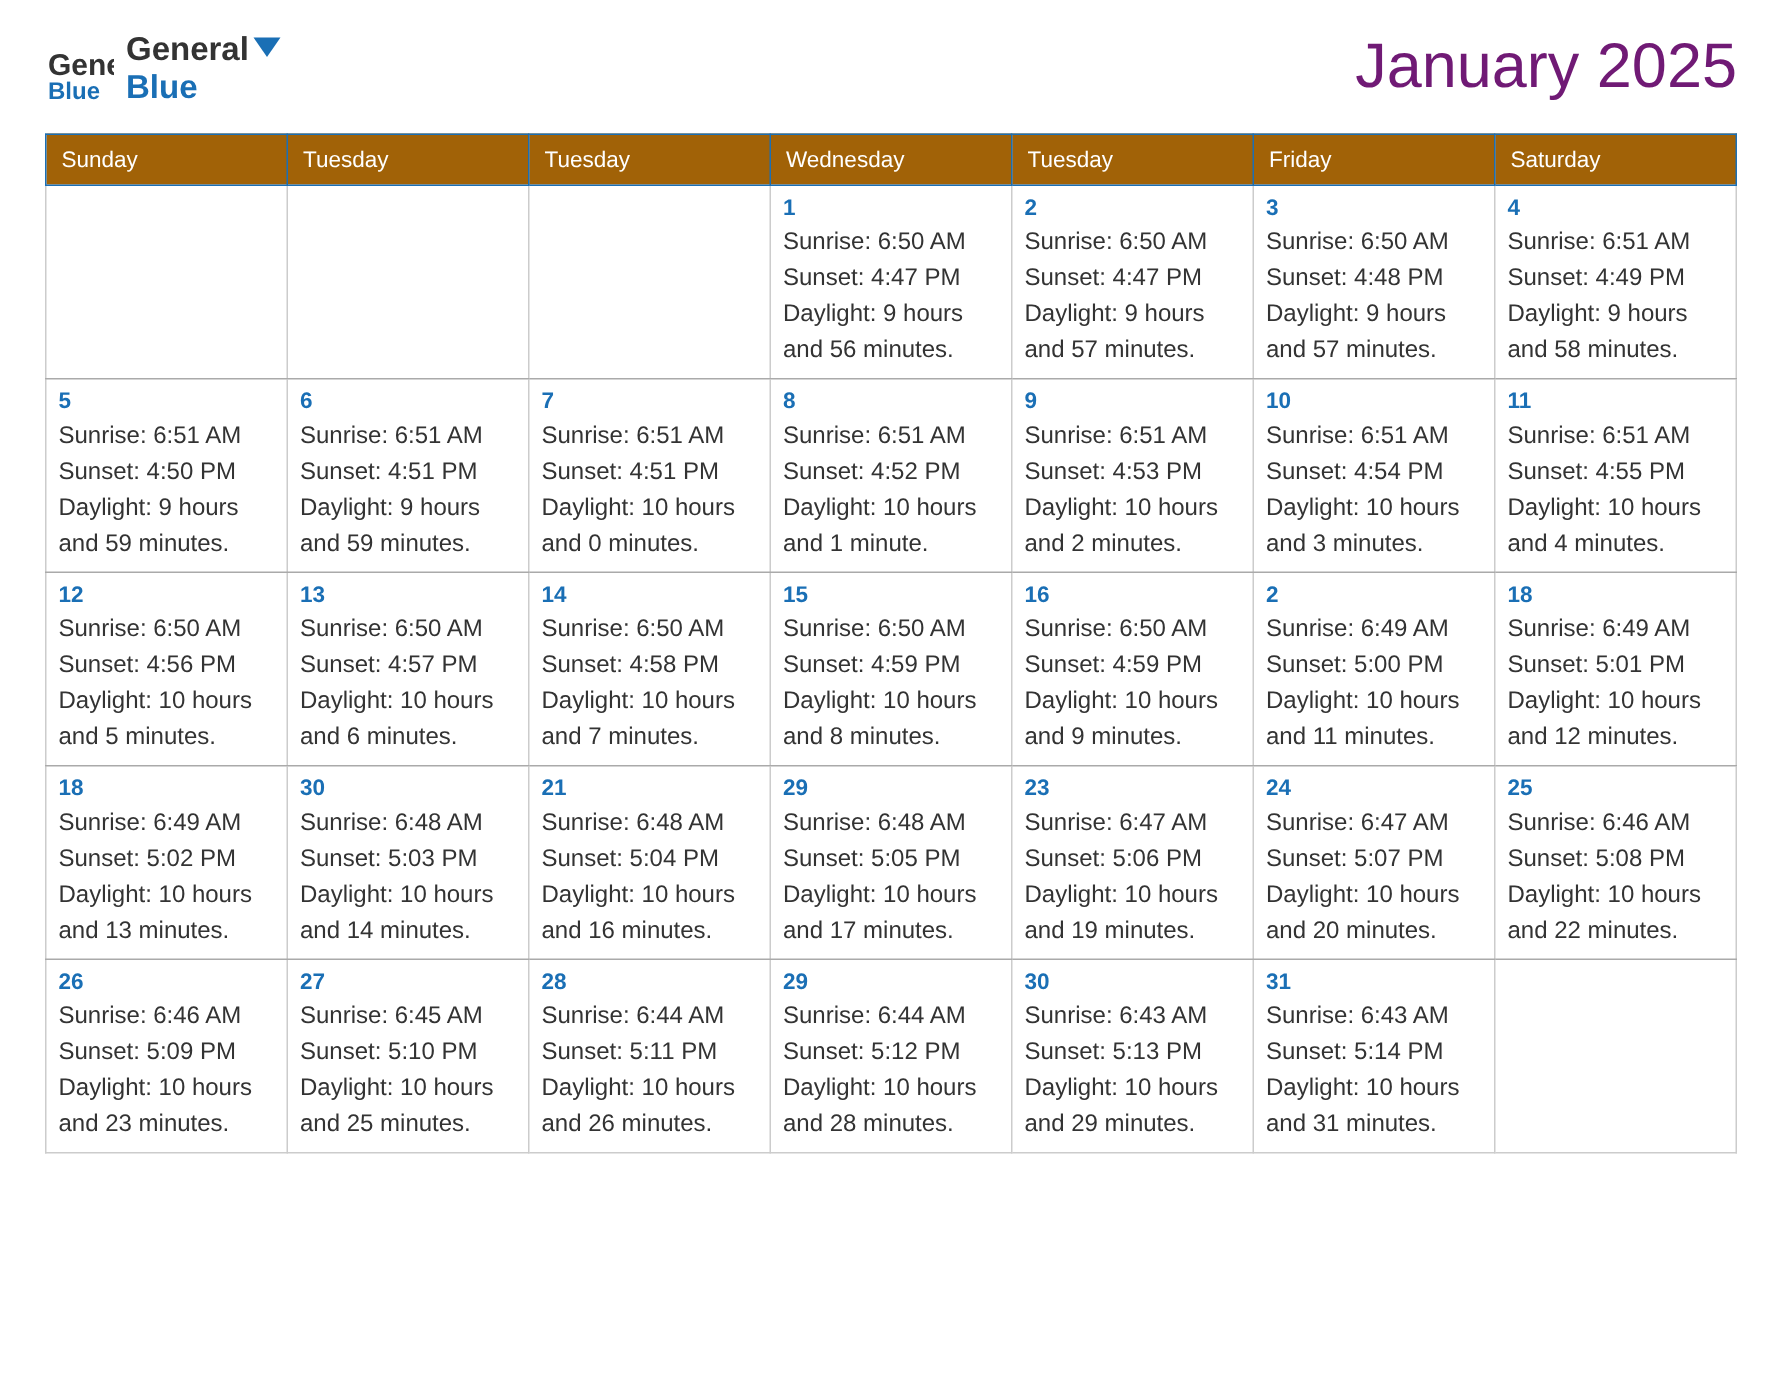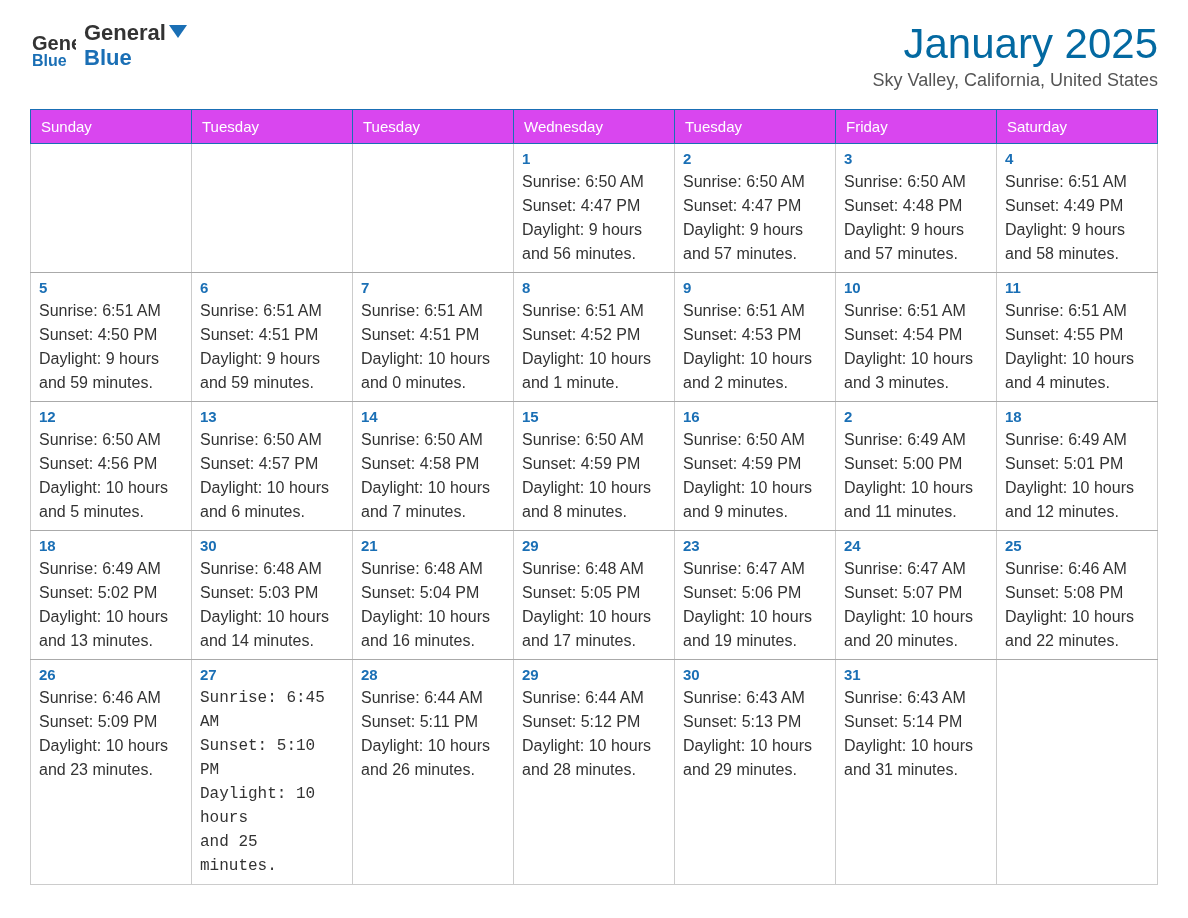--- a/index.html
+++ b/index.html
@@ -16,34 +16,34 @@
       justify-content: space-between;
       align-items: flex-start;
       margin-bottom: 18px;
     }
     .title-block {
       text-align: right;
     }
     .month-title {
       font-size: 42px;
       font-weight: normal;
-      color: #0369a1;
+      color: #701a75;
     }
     .location-title {
       font-size: 18px;
       color: #555;
       margin-top: 2px;
     }
     table {
       width: 100%;
       border-collapse: collapse;
       table-layout: fixed;
     }
     thead tr th {
-      background-color: #d946ef;
+      background-color: #a16207;
       color: #fff;
       padding: 8px 10px;
       font-size: 15px;
       font-weight: normal;
       text-align: left;
       border: 1px solid #1a6fb5;
     }
     tbody tr td {
       border: 1px solid #ccc;
       vertical-align: top;
@@ -86,21 +86,20 @@
       <text x="2" y="28" font-size="20" font-weight="bold" fill="#333" font-family="Arial">General</text>
       <text x="2" y="44" font-size="16" font-weight="bold" fill="#1a6fb5" font-family="Arial">Blue</text>
     </svg>
     <div style="display:flex;flex-direction:column;margin-left:4px;line-height:1.15;">
       <span style="font-size:22px;font-weight:bold;color:#333;">General<span style="display:inline-block;width:0;height:0;border-left:9px solid transparent;border-right:9px solid transparent;border-top:13px solid #1a6fb5;margin-left:3px;position:relative;top:-2px;"></span></span>
       <span style="font-size:22px;font-weight:bold;color:#1a6fb5;">Blue</span>
     </div>
   </div>
   <div class="title-block">
     <div class="month-title">January 2025</div>
-    <div class="location-title">Sky Valley, California, United States</div>
   </div>
 </div>
 
 <table>
   <thead>
     <tr>
     <th>Sunday</th>
         <th>Tuesday</th>
         <th>Tuesday</th>
         <th>Wednesday</th>
@@ -299,21 +298,21 @@
       <tr>
         <td>
           <span class="day-number">26</span>
           <div class="day-info" style="white-space: pre-line;">Sunrise: 6:46 AM
 Sunset: 5:09 PM
 Daylight: 10 hours
 and 23 minutes.</div>
         </td>
         <td>
           <span class="day-number">27</span>
-          <div class="day-info" style="white-space: pre-line; font-family: Liberation Mono, monospace;">Sunrise: 6:45 AM
+          <div class="day-info" style="white-space: pre-line;">Sunrise: 6:45 AM
 Sunset: 5:10 PM
 Daylight: 10 hours
 and 25 minutes.</div>
         </td>
         <td>
           <span class="day-number">28</span>
           <div class="day-info" style="white-space: pre-line;">Sunrise: 6:44 AM
 Sunset: 5:11 PM
 Daylight: 10 hours
 and 26 minutes.</div>

